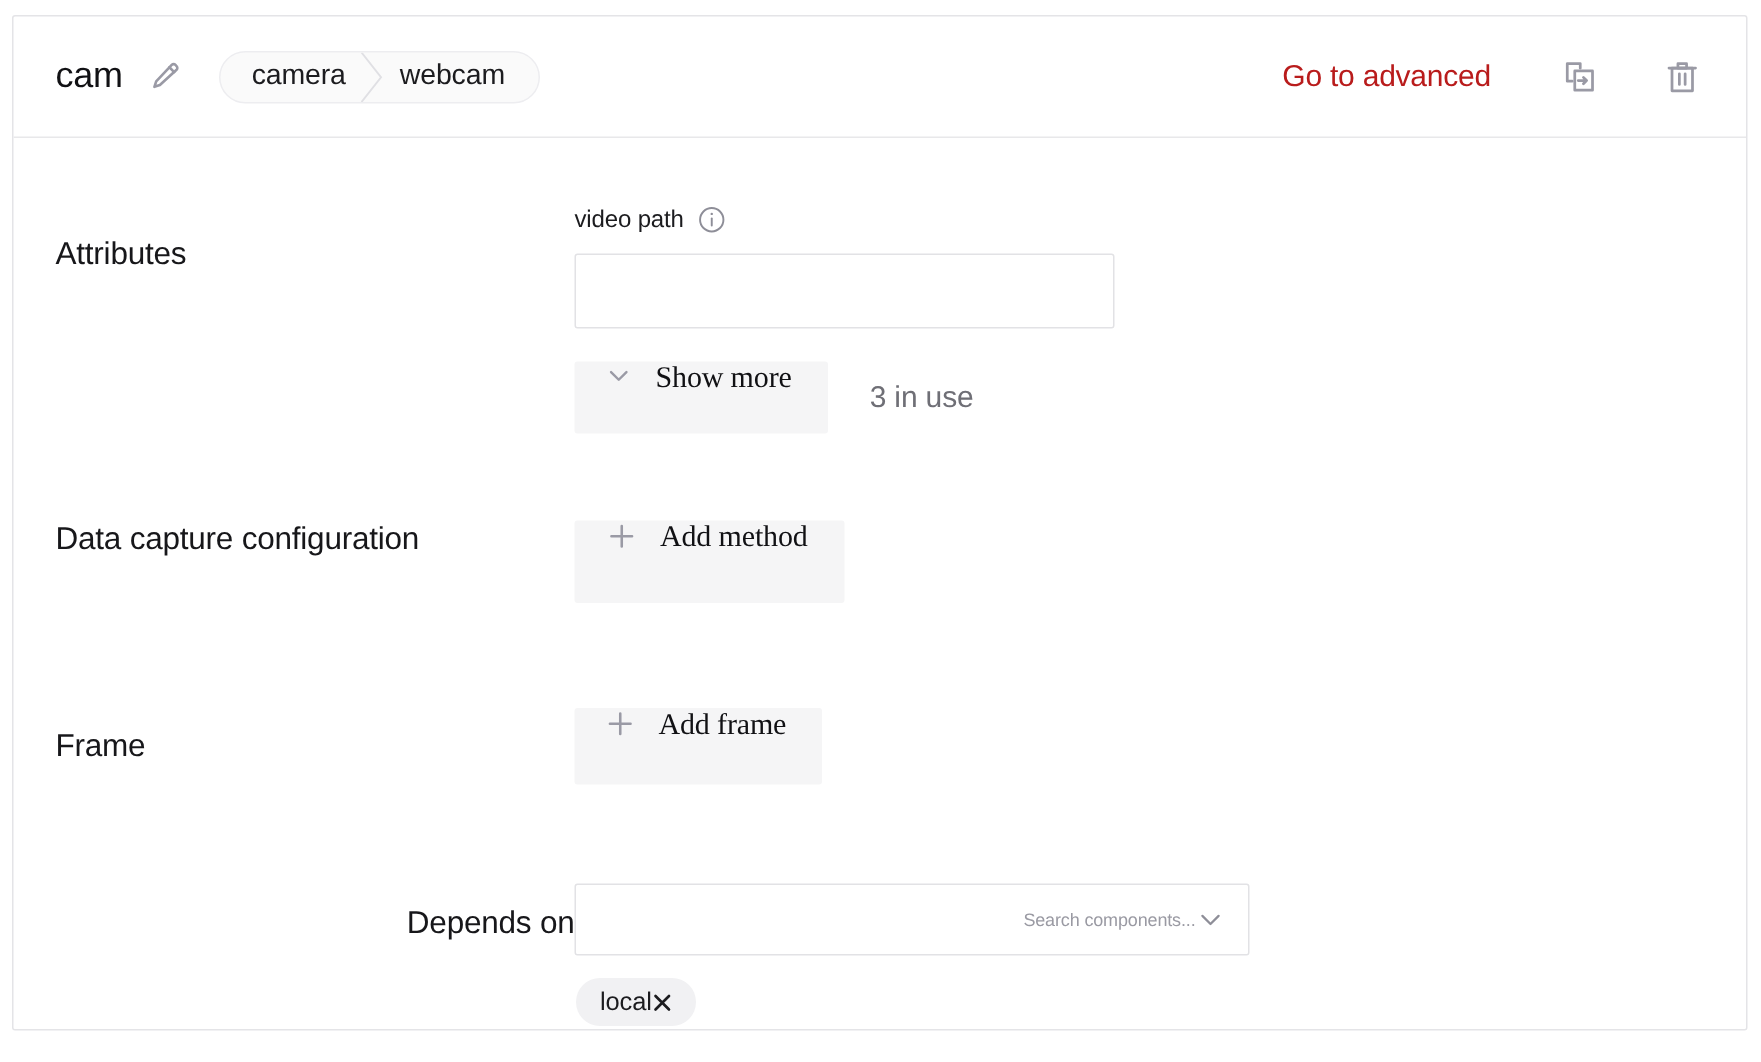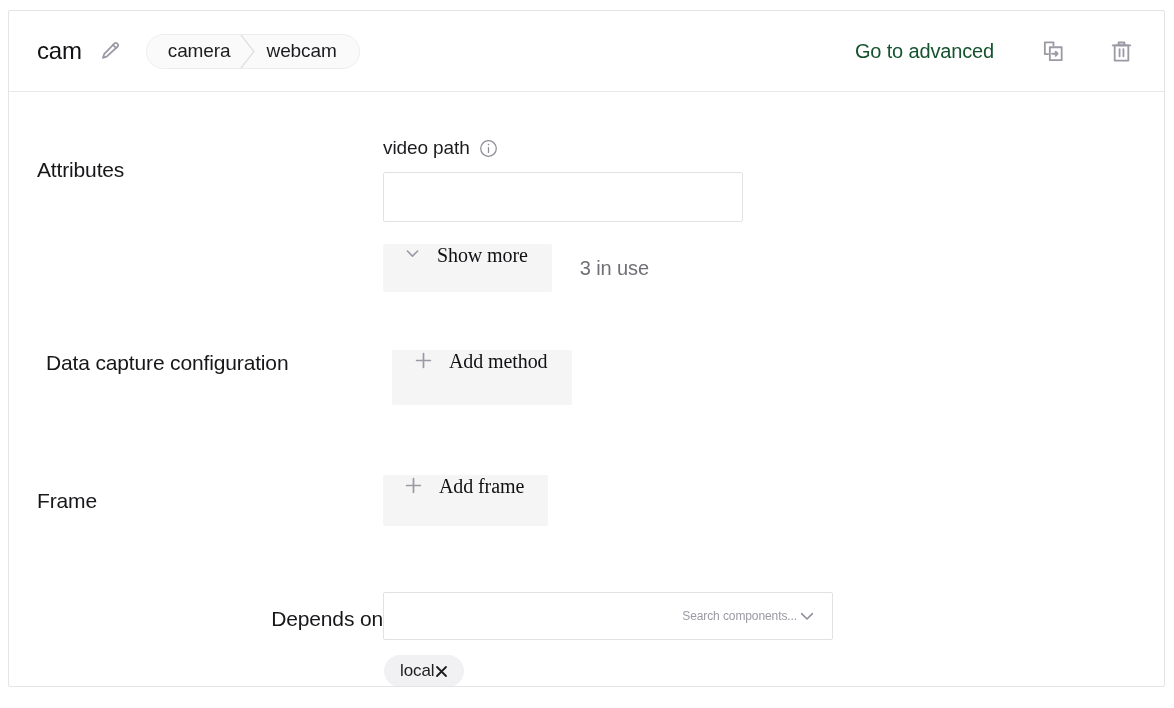--- a/index.html
+++ b/index.html
@@ -83,21 +83,21 @@
   .crumb-sep svg { position: absolute; left: 2px; top: 0; }
 
   .header-right {
     margin-left: auto;
     display: flex;
     align-items: center;
     gap: 0;
   }
   .advanced-link {
     font-size: 20px;
-    color: #14532d;
+    color: #b91c1c;
     letter-spacing: -0.15px;
     background: none;
     border: none;
     padding: 0;
     cursor: pointer;
     font-family: inherit;
   }
   .icon-btn {
     width: 42px;
     height: 42px;
@@ -139,21 +139,21 @@
   #row-attributes { margin-top: 45px; }
   #row-attributes .row-label { padding-top: 18px; }
 
   .field-label-line {
     display: flex;
     align-items: center;
     gap: 9px;
     margin-bottom: 13px;
   }
   .field-label {
-    font-size: 19px;
+    font-size: 16px;
     color: #1c1c1f;
     letter-spacing: -0.1px;
   }
 
   .text-input {
     display: block;
     width: 360px;
     height: 50px;
     border: 1px solid #e2e2e5;
     border-radius: 2px;
@@ -191,21 +191,21 @@
   #add-frame-button  { height: 51px; padding: 0 24px 0 20px; }
 
   .in-use-text {
     margin-left: 28px;
     font-size: 20px;
     color: #6f6f76;
     letter-spacing: -0.1px;
   }
 
   #row-datacapture { margin-top: 54px; }
-  #row-datacapture .row-label { width: 346px; line-height: 33px; margin-left: 9px; }
+  #row-datacapture .row-label { width: 346px; line-height: 33px; }
   #row-datacapture .row-content { padding-top: 4px; }
 
   #row-frame { margin-top: 70px; }
   #row-frame .row-label { padding-top: 11px; }
 
   #row-depends { margin-top: 66px; text-align: right; }
   #row-depends .row-label { padding-top: 12px; }
 
   .select-box {
     width: 450px;

